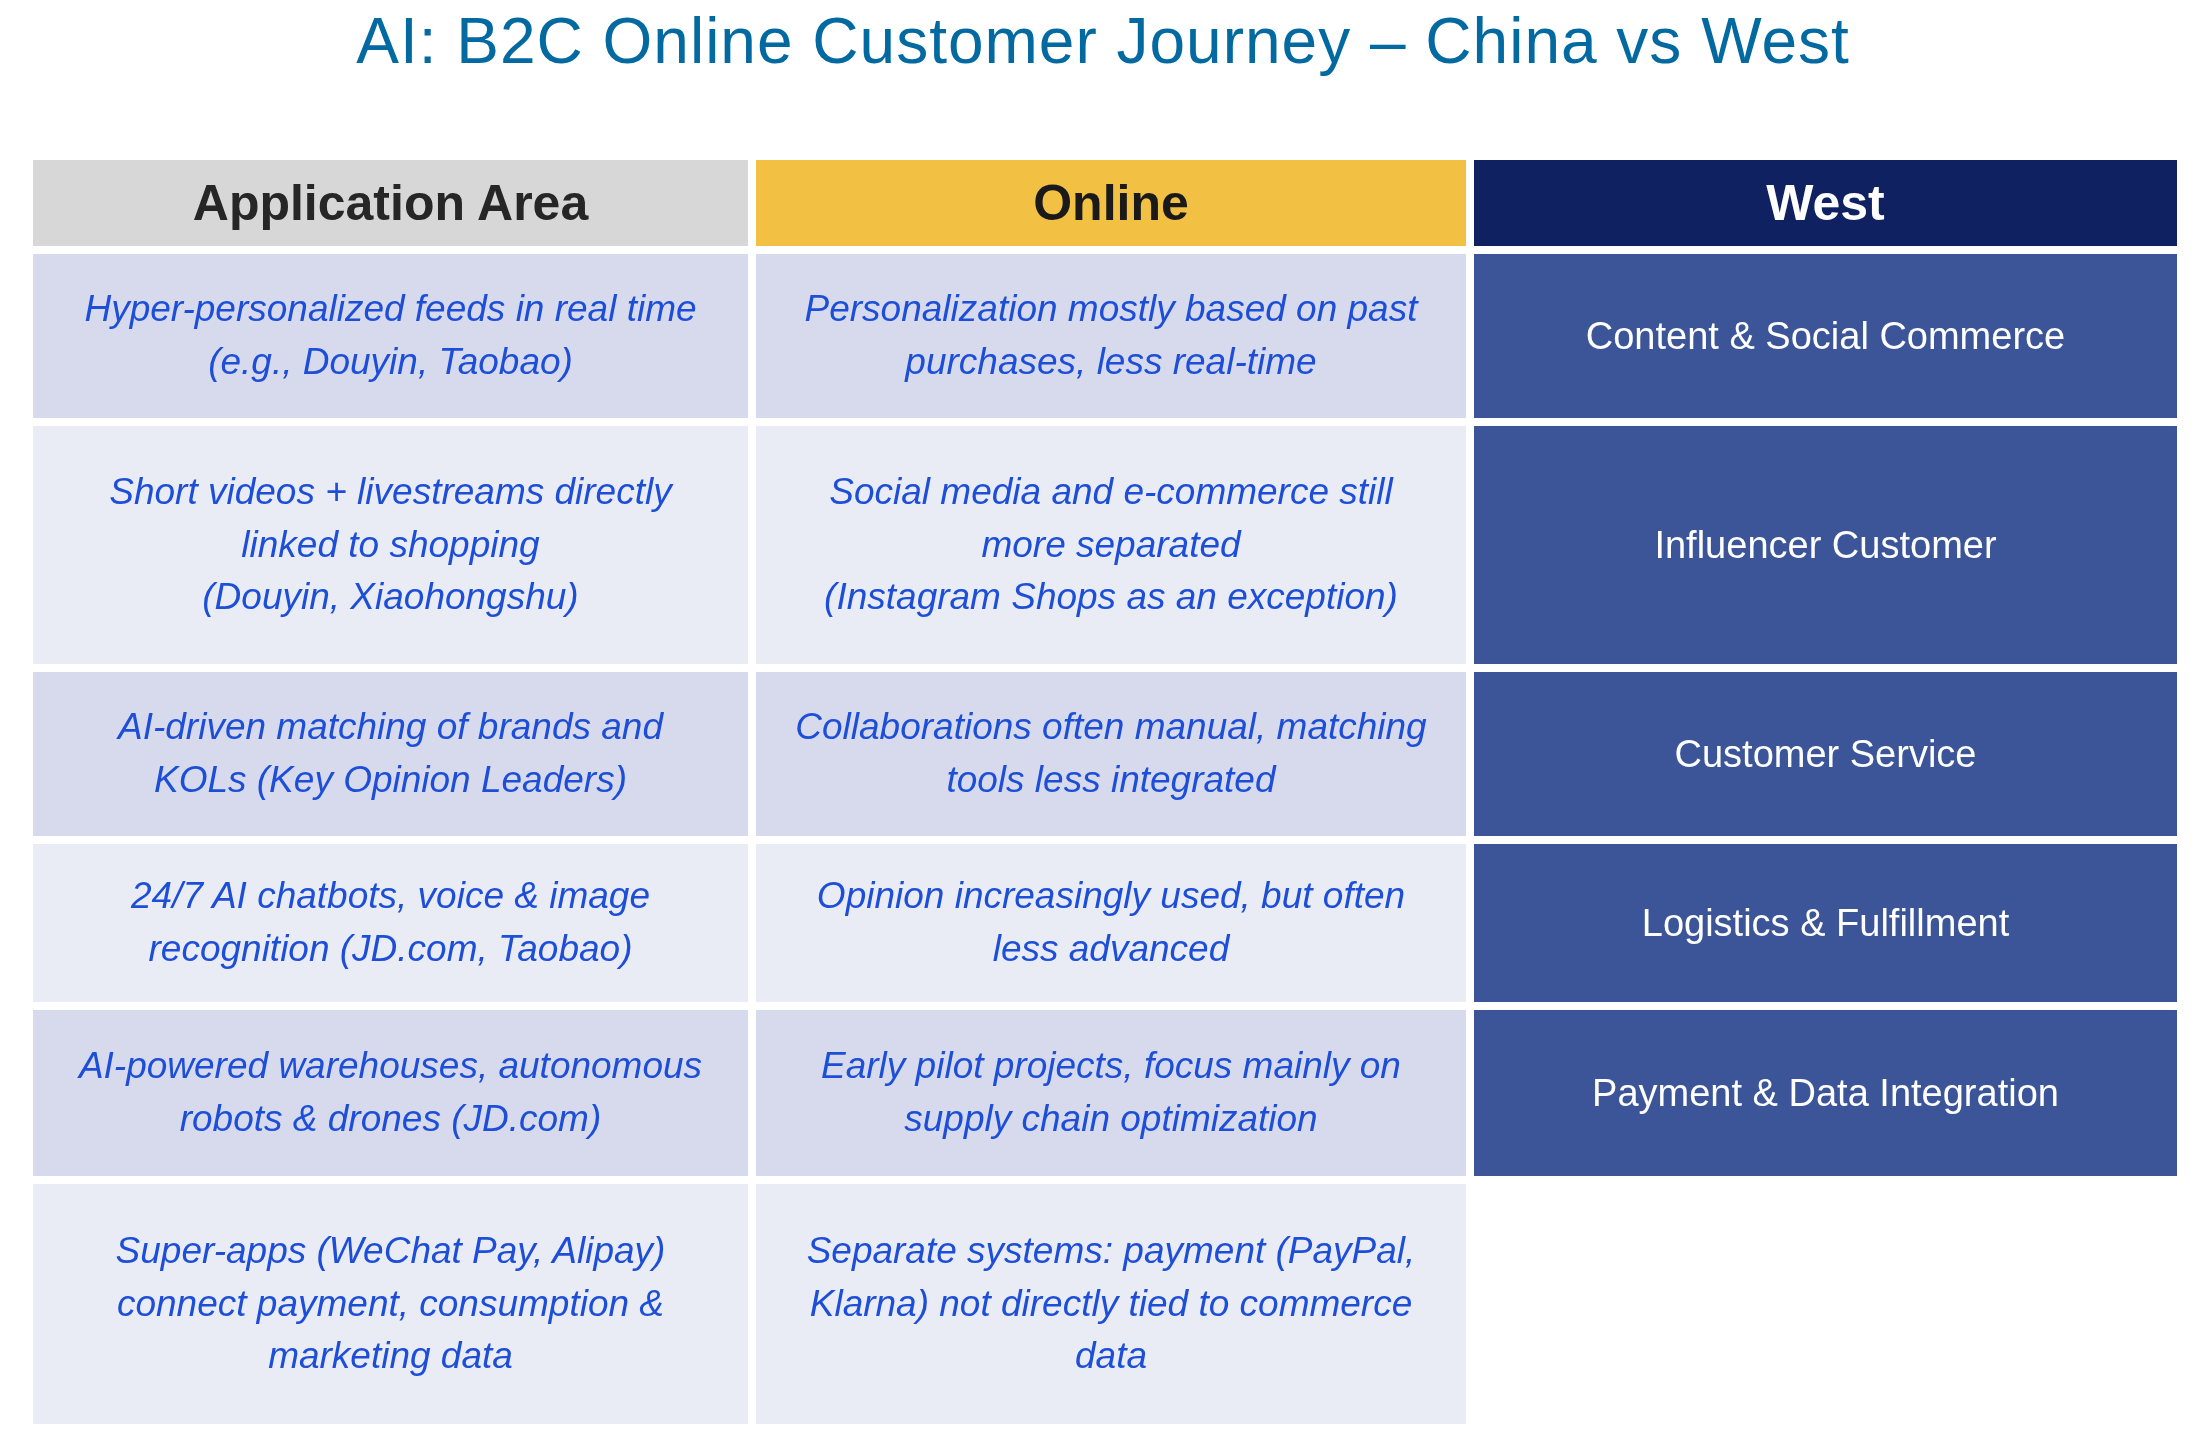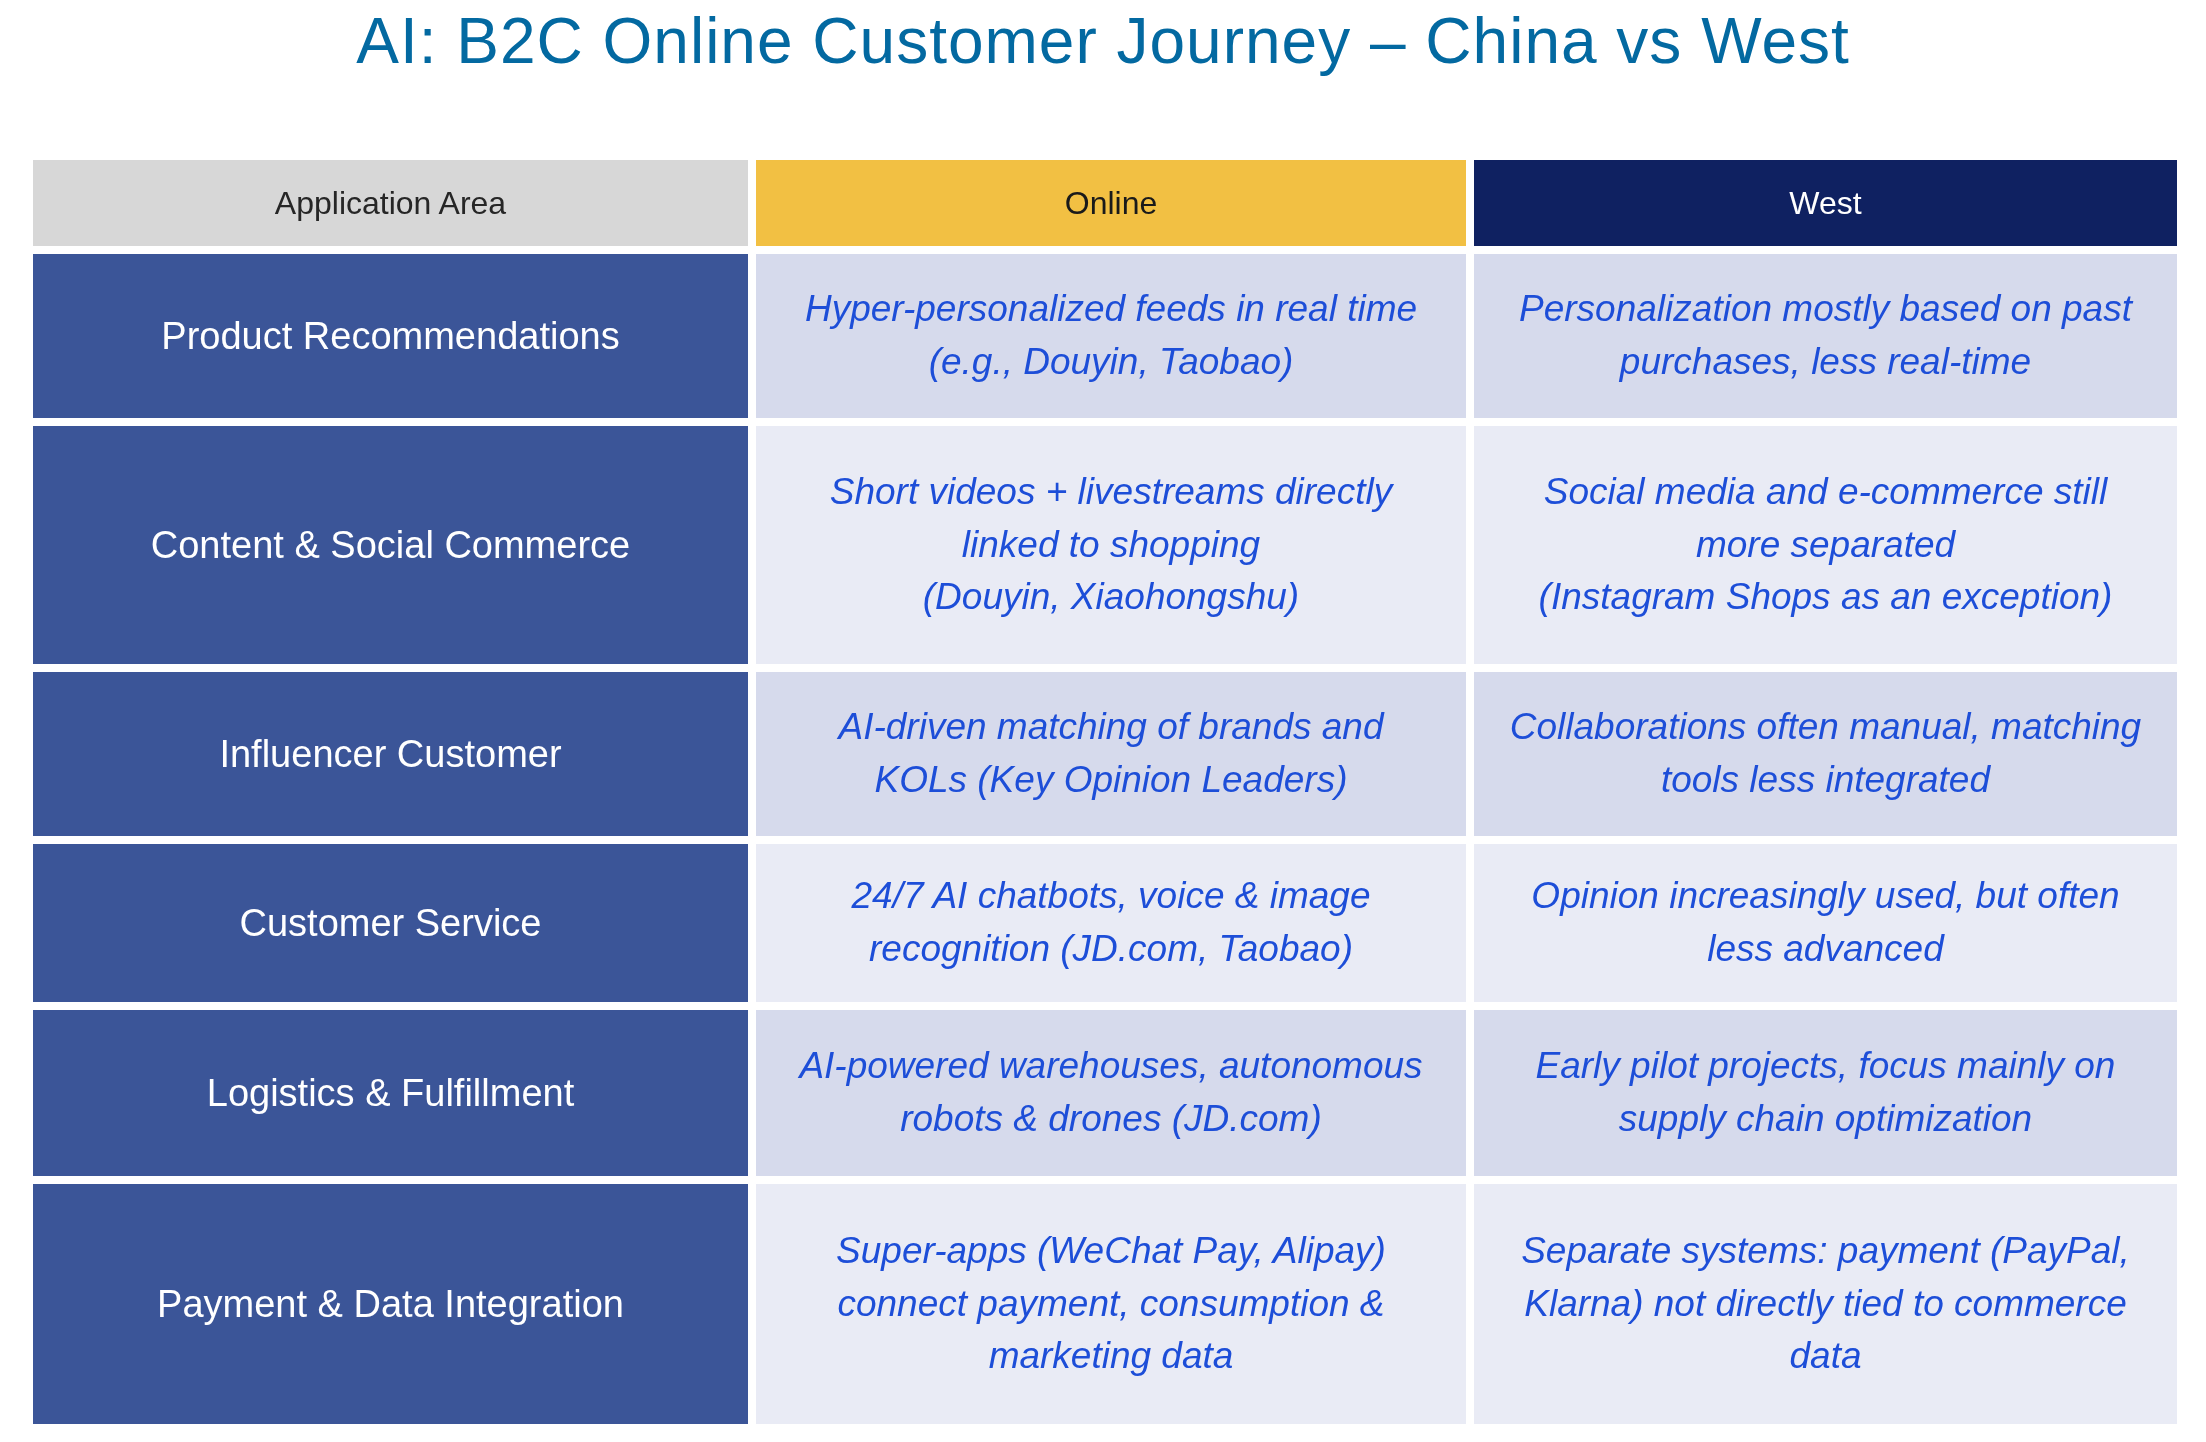--- a/index.html
+++ b/index.html
@@ -38,22 +38,22 @@
   }
   .cell {
     display: flex;
     align-items: center;
     justify-content: center;
     text-align: center;
     padding: 6px 20px;
     box-sizing: border-box;
   }
   .hdr {
-    font-size: 32px;
-    font-weight: 400;
+    font-size: 50px;
+    font-weight: 700;
   }
   .hdr-area {
     background: #D7D7D7;
     color: #262626;
   }
   .hdr-china {
     background: #F2C043;
     color: #1a1a1a;
   }
   .hdr-west {
@@ -82,21 +82,20 @@
 <div class="page">
 
   <div class="slide-title">AI: B2C Online Customer Journey – China vs West</div>
 
   <div class="cmp-table">
 
     <div class="cell hdr hdr-area">Application Area</div>
     <div class="cell hdr hdr-china">Online</div>
     <div class="cell hdr hdr-west">West</div>
 
-    <div class="cell row-label">Product Recommendations</div>
     <div class="cell body-cell row-odd">Hyper-personalized feeds in real time
 (e.g., Douyin, Taobao)</div>
     <div class="cell body-cell row-odd">Personalization mostly based on past
 purchases, less real-time</div>
 
     <div class="cell row-label">Content &amp; Social Commerce</div>
     <div class="cell body-cell row-even">Short videos + livestreams directly
 linked to shopping
 (Douyin, Xiaohongshu)</div>
     <div class="cell body-cell row-even">Social media and e-commerce still

